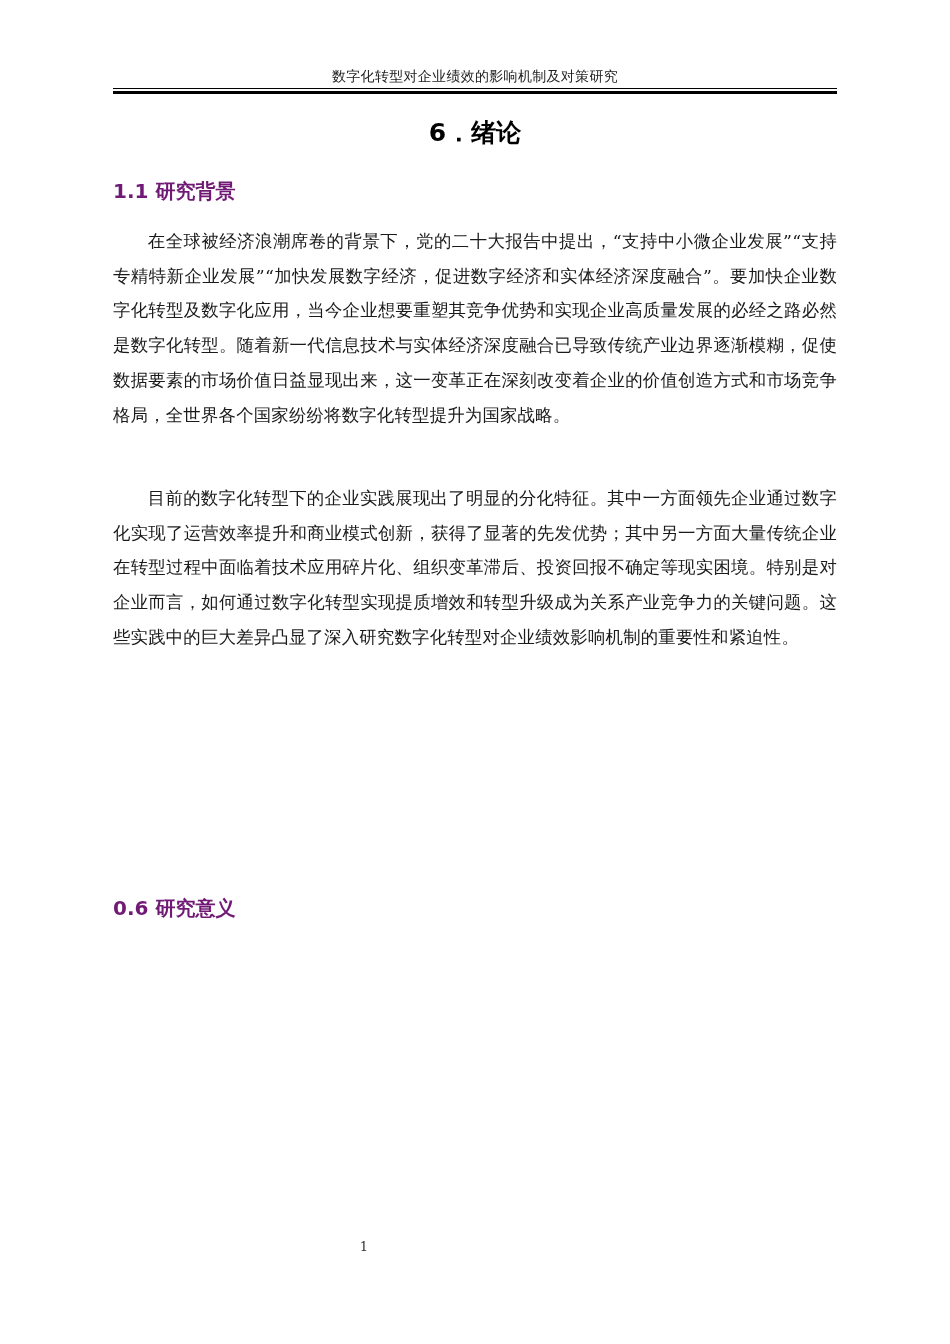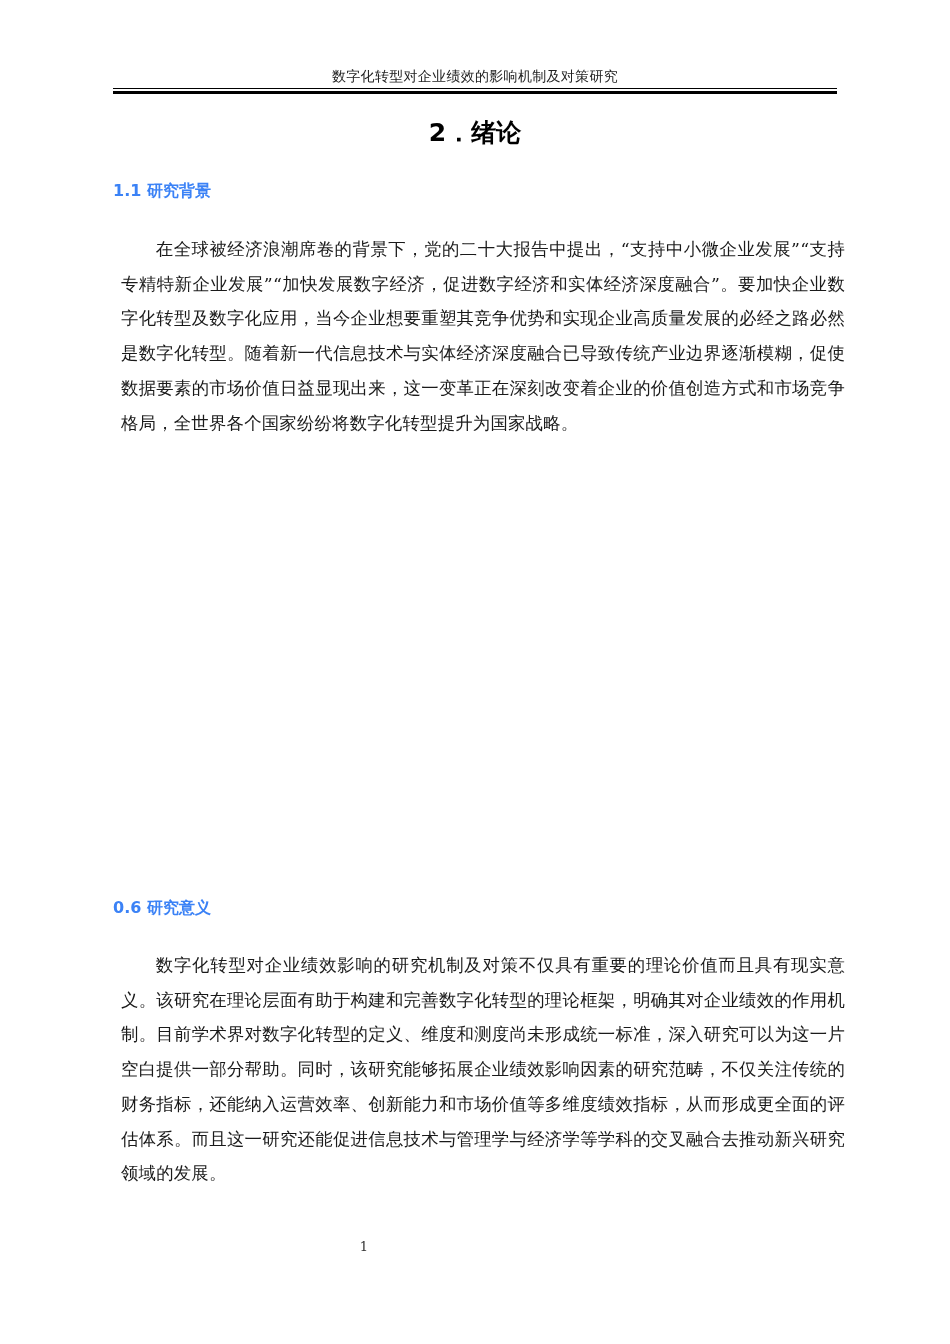--- a/index.html
+++ b/index.html
@@ -65,29 +65,29 @@
       font-size: 25px;
       line-height: 40px;
       color: #000000;
     }
     .section-heading {
       position: absolute;
       left: 113px;
       width: 724px;
       font-family: "DejaVu Sans", "Liberation Sans", sans-serif;
       font-weight: bold;
-      font-size: 16px;
+      font-size: 20px;
       line-height: 30px;
-      color: #3b82f6;
+      color: #701a75;
     }
     .para {
       position: absolute;
       left: 113px;
       width: 724px;
-      margin: 8px;
+      margin: 0;
       font-size: 17.4px;
       line-height: 34.7px;
       text-indent: 2em;
       text-align: justify;
       color: #1a1a1a;
       letter-spacing: 0.2px;
       word-break: break-all;
     }
     .page-number {
       position: absolute;
@@ -105,27 +105,27 @@
 
 <div class="page">
 
   <div class="running-header">数字化转型对企业绩效的影响机制及对策研究</div>
 
   <div class="header-rule">
     <div class="thin"></div>
     <div class="thick"></div>
   </div>
 
-  <div class="chapter-title">2．绪论</div>
+  <div class="chapter-title">6．绪论</div>
 
   <div class="section-heading" style="top:176px;">1.1 研究背景</div>
 
   <p class="para" style="top:224px;">在全球被经济浪潮席卷的背景下，党的二十大报告中提出，“支持中小微企业发展”“支持专精特新企业发展”“加快发展数字经济，促进数字经济和实体经济深度融合”。要加快企业数字化转型及数字化应用，当今企业想要重塑其竞争优势和实现企业高质量发展的必经之路必然是数字化转型。随着新一代信息技术与实体经济深度融合已导致传统产业边界逐渐模糊，促使数据要素的市场价值日益显现出来，这一变革正在深刻改变着企业的价值创造方式和市场竞争格局，全世界各个国家纷纷将数字化转型提升为国家战略。</p>
 
+  <p class="para" style="top:481px;">目前的数字化转型下的企业实践展现出了明显的分化特征。其中一方面领先企业通过数字化实现了运营效率提升和商业模式创新，获得了显著的先发优势；其中另一方面大量传统企业在转型过程中面临着技术应用碎片化、组织变革滞后、投资回报不确定等现实困境。特别是对企业而言，如何通过数字化转型实现提质增效和转型升级成为关系产业竞争力的关键问题。这些实践中的巨大差异凸显了深入研究数字化转型对企业绩效影响机制的重要性和紧迫性。</p>
 
 
   <div class="section-heading" style="top:893px;">0.6 研究意义</div>
 
-  <p class="para" style="top:940px;">数字化转型对企业绩效影响的研究机制及对策不仅具有重要的理论价值而且具有现实意义。该研究在理论层面有助于构建和完善数字化转型的理论框架，明确其对企业绩效的作用机制。目前学术界对数字化转型的定义、维度和测度尚未形成统一标准，深入研究可以为这一片空白提供一部分帮助。同时，该研究能够拓展企业绩效影响因素的研究范畴，不仅关注传统的财务指标，还能纳入运营效率、创新能力和市场价值等多维度绩效指标，从而形成更全面的评估体系。而且这一研究还能促进信息技术与管理学与经济学等学科的交叉融合去推动新兴研究领域的发展。</p>
 
   <div class="page-number">1</div>
 
 </div>
 
 </body></html>

